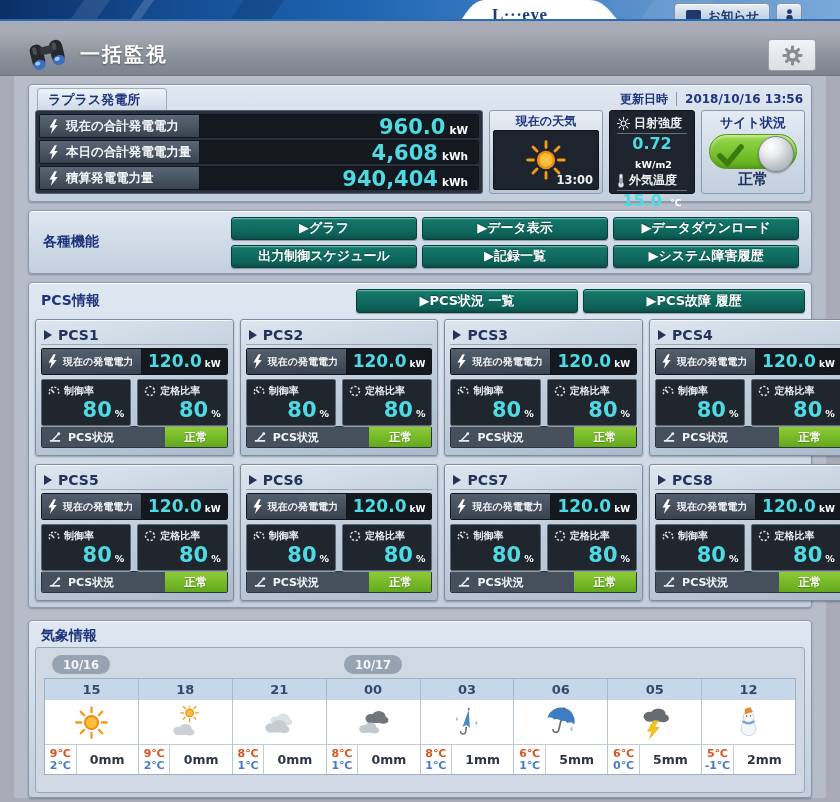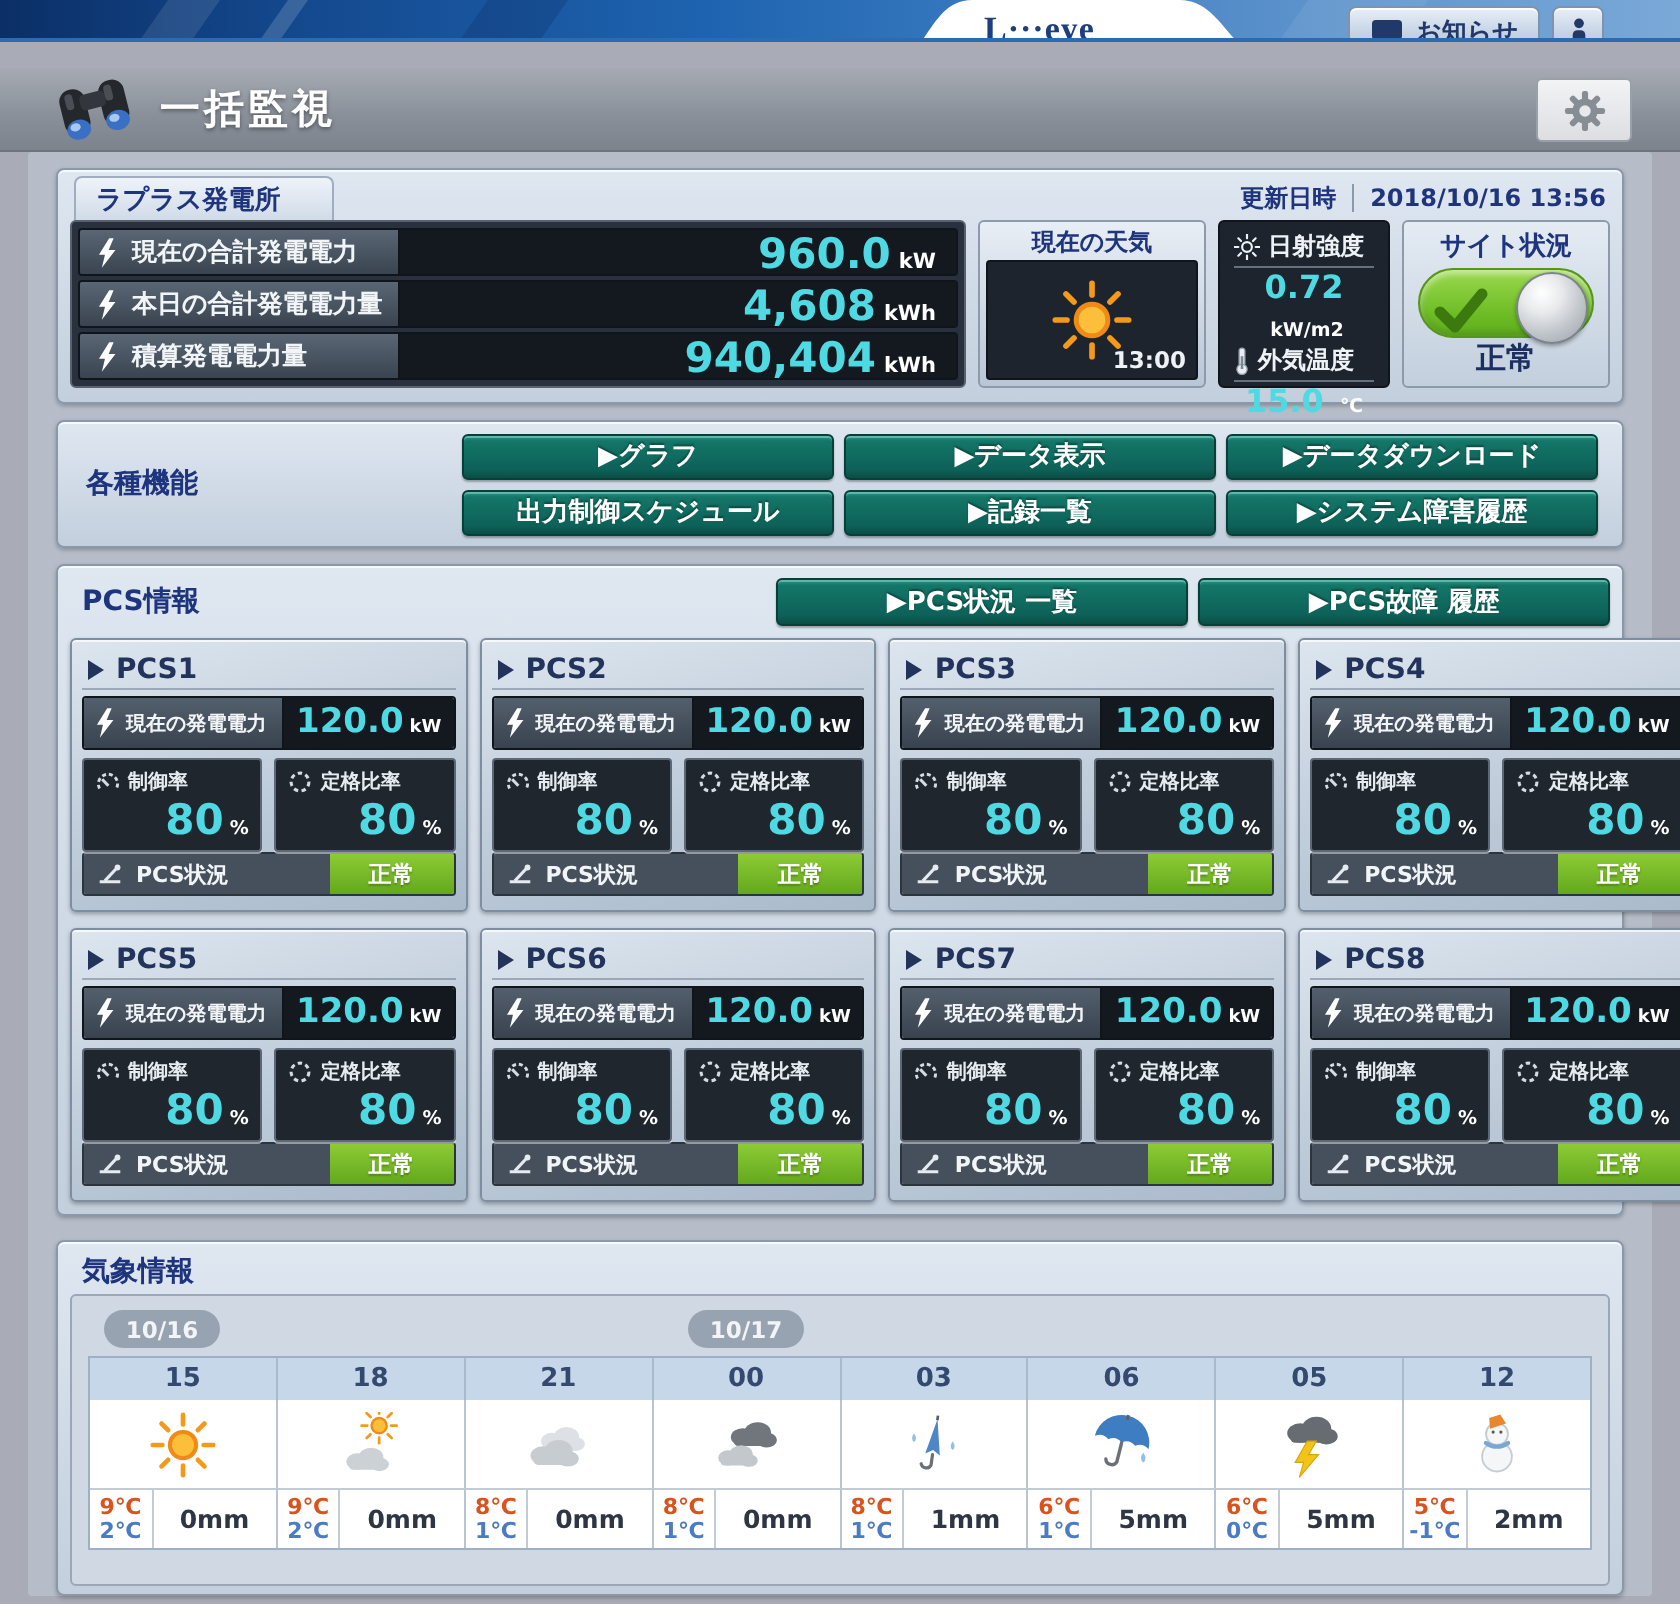--- a/index.html
+++ b/index.html
@@ -97,21 +97,21 @@
   .fn-grid { display:grid; grid-template-columns:repeat(3,186px); grid-auto-rows:23px; gap:5px 5px; }
   .btn-teal { background:linear-gradient(#2a988c 0%,#147668 12%,#0d6158 80%,#0a4e46 100%);
     border:1px solid #083f39; border-radius:3px; color:#fff; font-weight:bold; font-size:13px;
     display:flex; align-items:center; justify-content:center; cursor:pointer; font-family:inherit;
     box-shadow:inset 0 1px 0 rgba(255,255,255,.3), 0 1px 1px rgba(0,0,0,.3); text-shadow:0 -1px 1px rgba(0,0,0,.35); }
 
   
   .sec-pcs { height:326px; padding:6px; margin-bottom:12px; }
   .pcs-head { height:24px; display:flex; align-items:center; padding-left:6px; margin-bottom:6px; }
   .pcs-head .spacer { flex:1; }
-  .pcs-head .btn-teal { width:206px; height:24px; margin-left:5px; }
+  .pcs-head .btn-teal { width:222px; height:24px; margin-left:5px; }
   .pcs-grid { display:grid; grid-template-columns:repeat(4,1fr); grid-template-rows:137px 137px; gap:8px 6px; }
   .pcs-card { background:linear-gradient(165deg,#dde6ef 0%,#c4d0dd 45%,#a9bacb 100%);
     border:1px solid #7e8da0; border-radius:3px; padding:5px;
     box-shadow:inset 0 1px 0 rgba(255,255,255,.75), 0 1px 2px rgba(0,0,0,.3); }
   .pcs-card .chead { height:20px; display:flex; align-items:center; gap:6px; padding-left:3px;
     border-bottom:1px solid rgba(90,105,125,.45); }
   .tri { width:0; height:0; border-left:8px solid #22335c; border-top:5px solid transparent; border-bottom:5px solid transparent; }
   .cname { color:#22335c; font-weight:bold; font-size:14px; }
   .crow-power { margin-top:3px; height:27px; display:flex; border:1px solid #10151b; border-radius:2px; overflow:hidden; }
   .cp-label { width:100px; background:linear-gradient(#545f6d,#39434f); display:flex; align-items:center; gap:5px;

